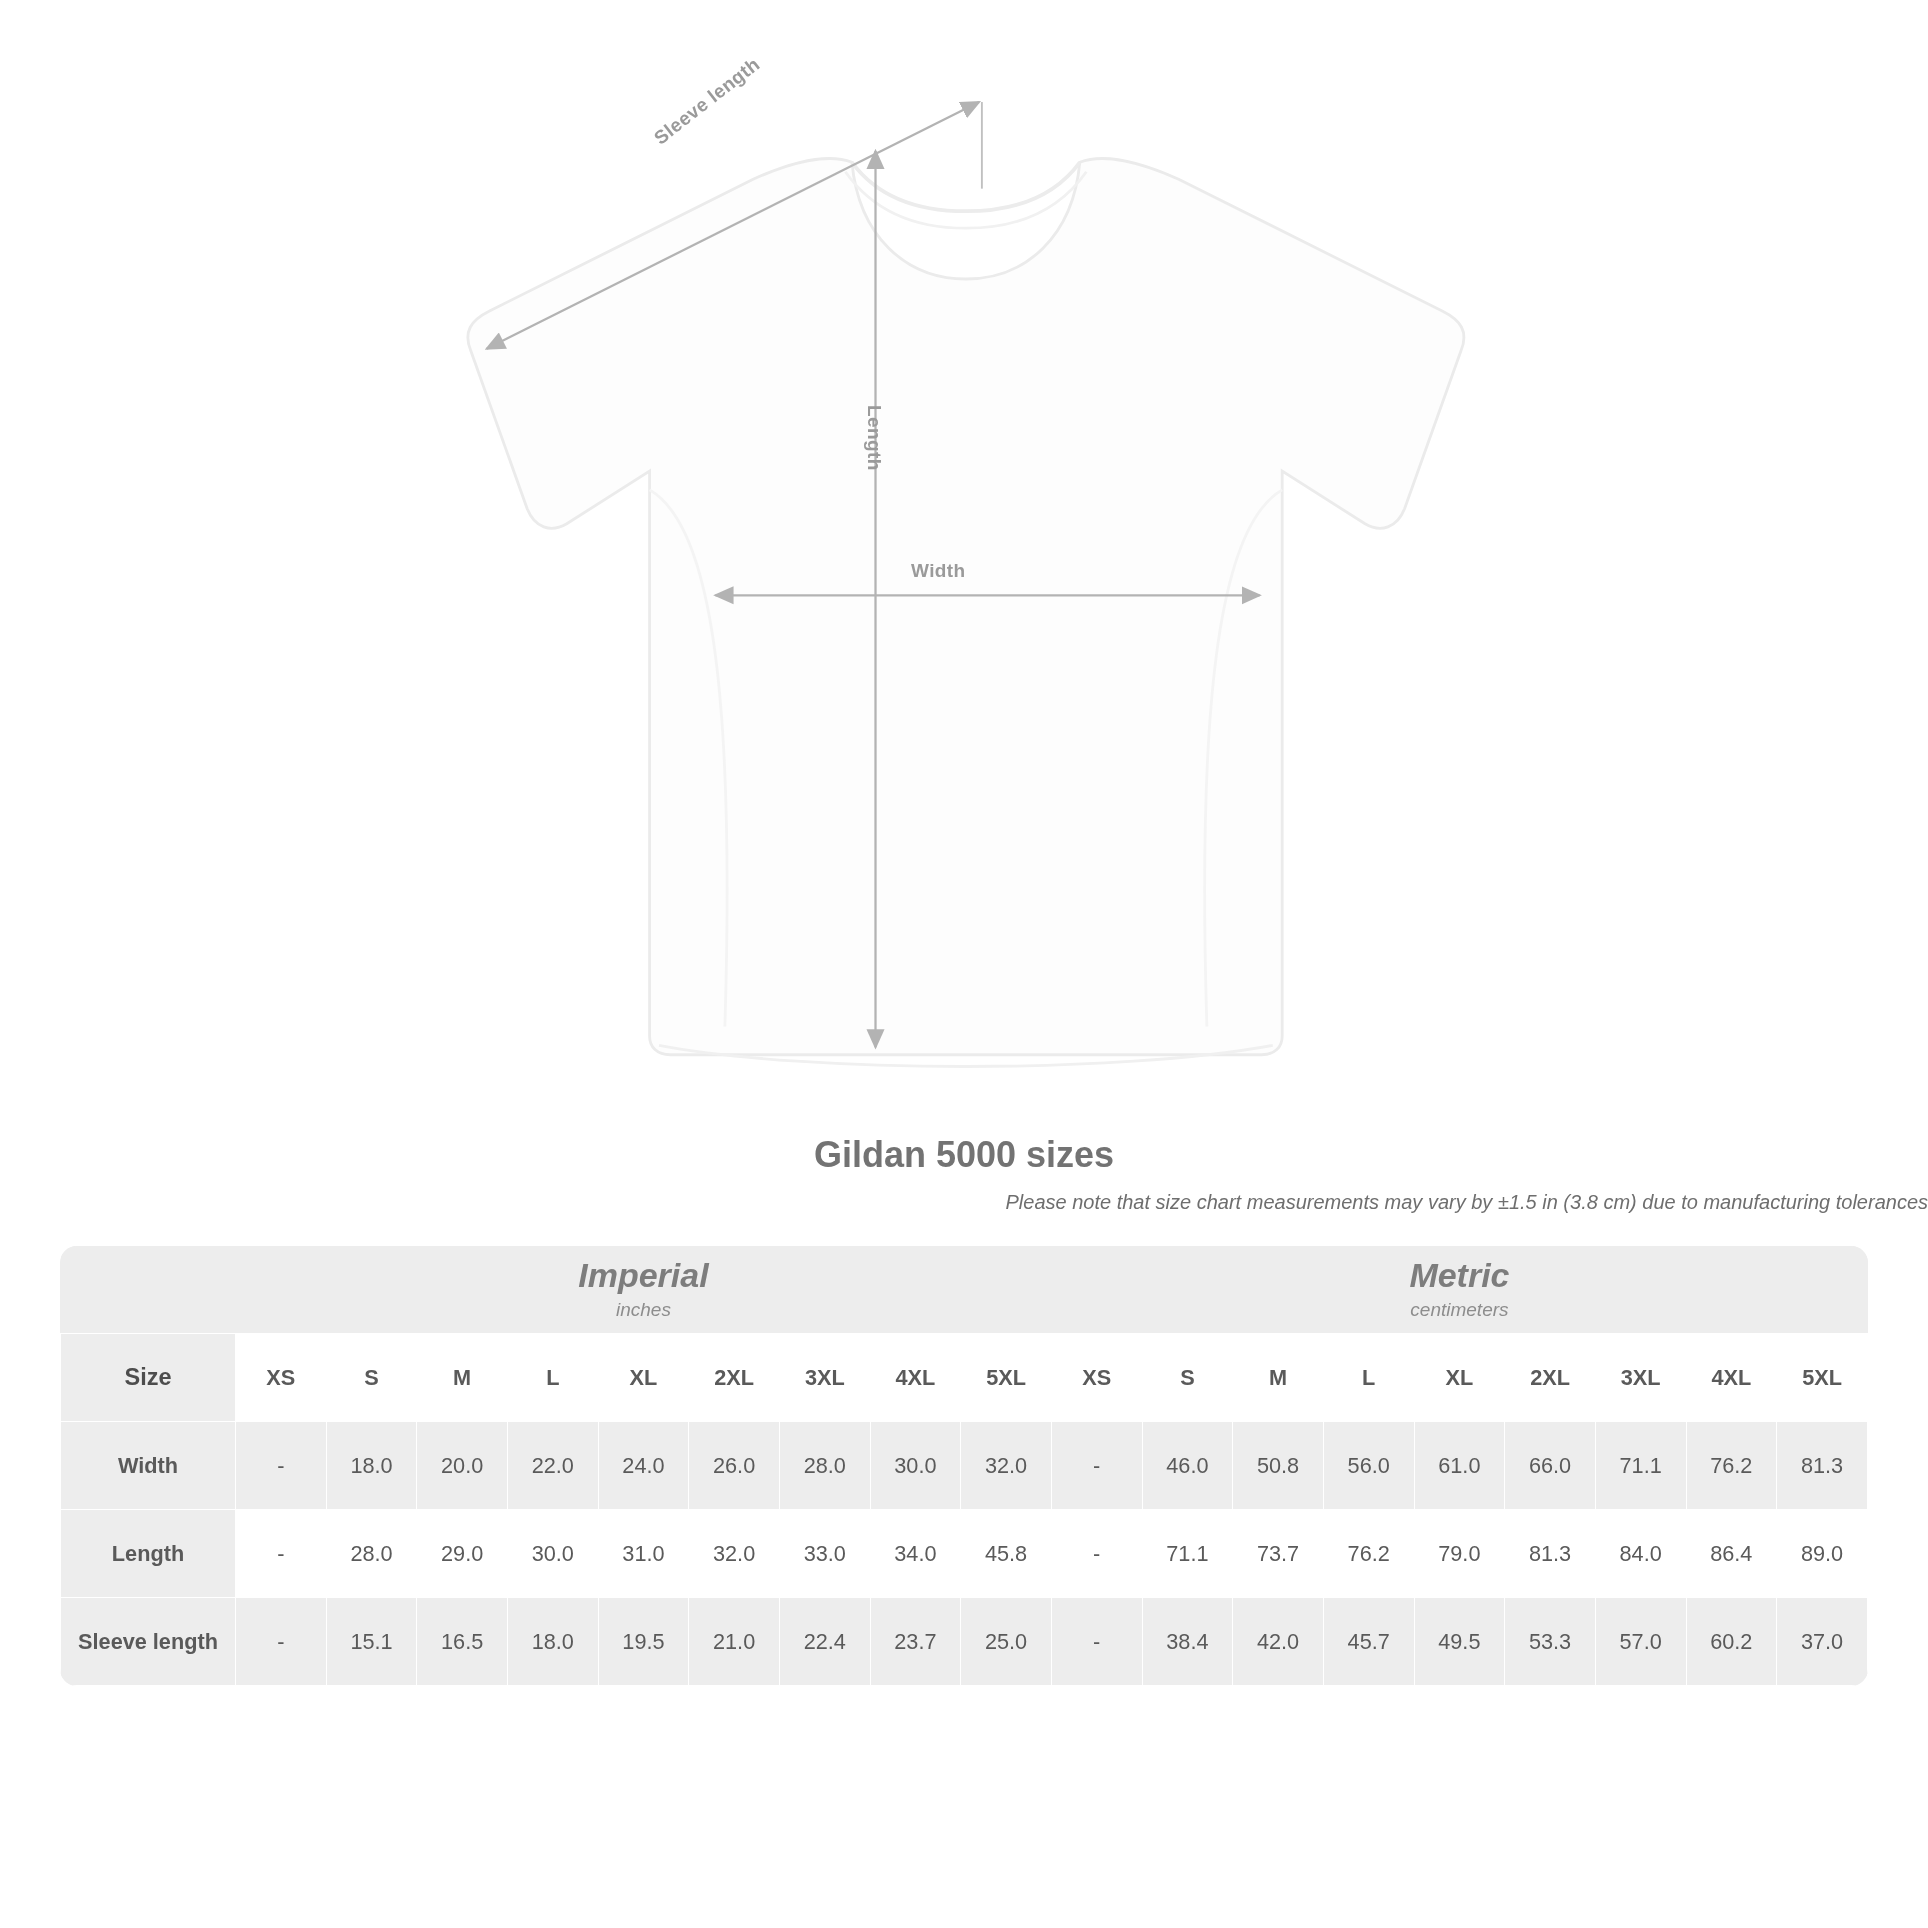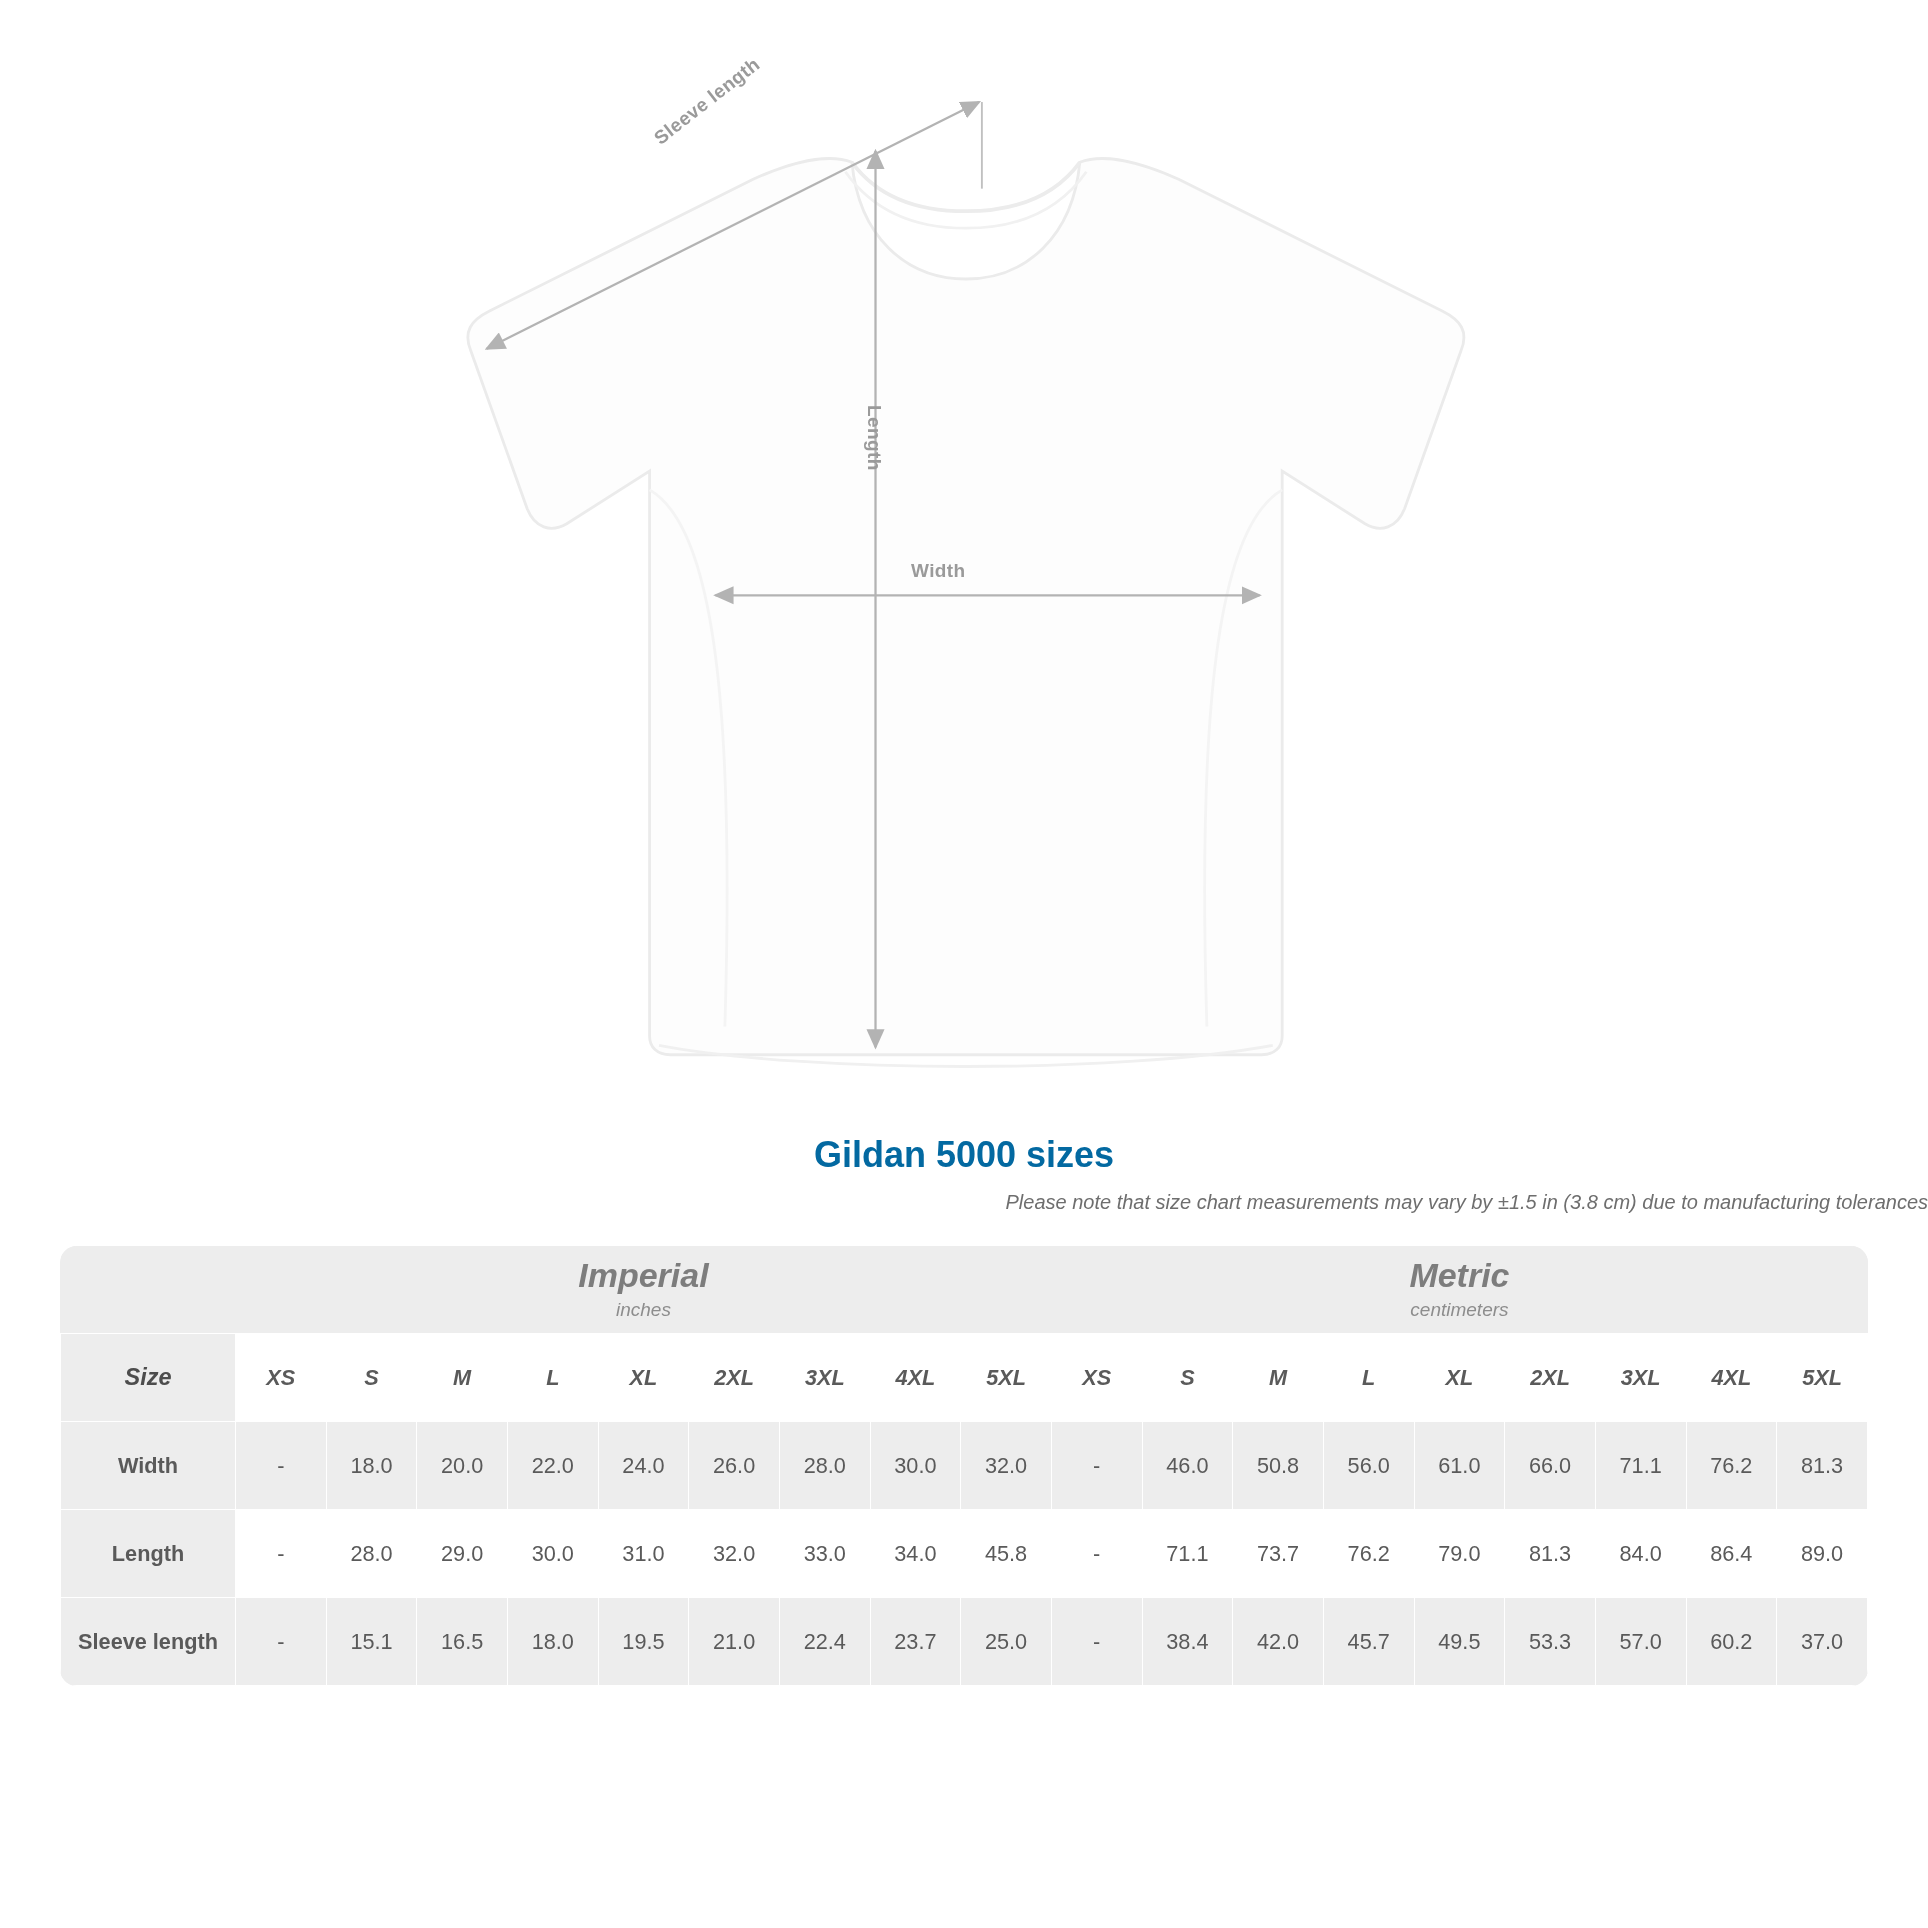--- a/index.html
+++ b/index.html
@@ -61,21 +61,21 @@
   }
 
   
   .title-block {
     text-align: center;
     margin-top: 13px;
   }
   .chart-title {
     font-size: 36px;
     font-weight: bold;
-    color: #0369a1;
+    color: #737373;
     margin: 0 0 15px 0;
   }
   .chart-note {
     font-size: 20px;
     font-style: italic;
     color: #6e6e6e;
     margin: 0;
     text-align: right;
   }
 
@@ -124,21 +124,20 @@
     background: #ededed;
     border: none !important;
   }
 
   
   .hdr-row td {
     background: #ffffff;
     font-weight: bold;
     color: #555555;
     font-size: 22.6px;
-    font-style: italic;
   }
   .hdr-row td.rowlabel {
     background: #ededed;
     font-size: 23.5px;
     color: #4d4d4d;
   }
 
   
   .row-label {
     background: #ededed;

